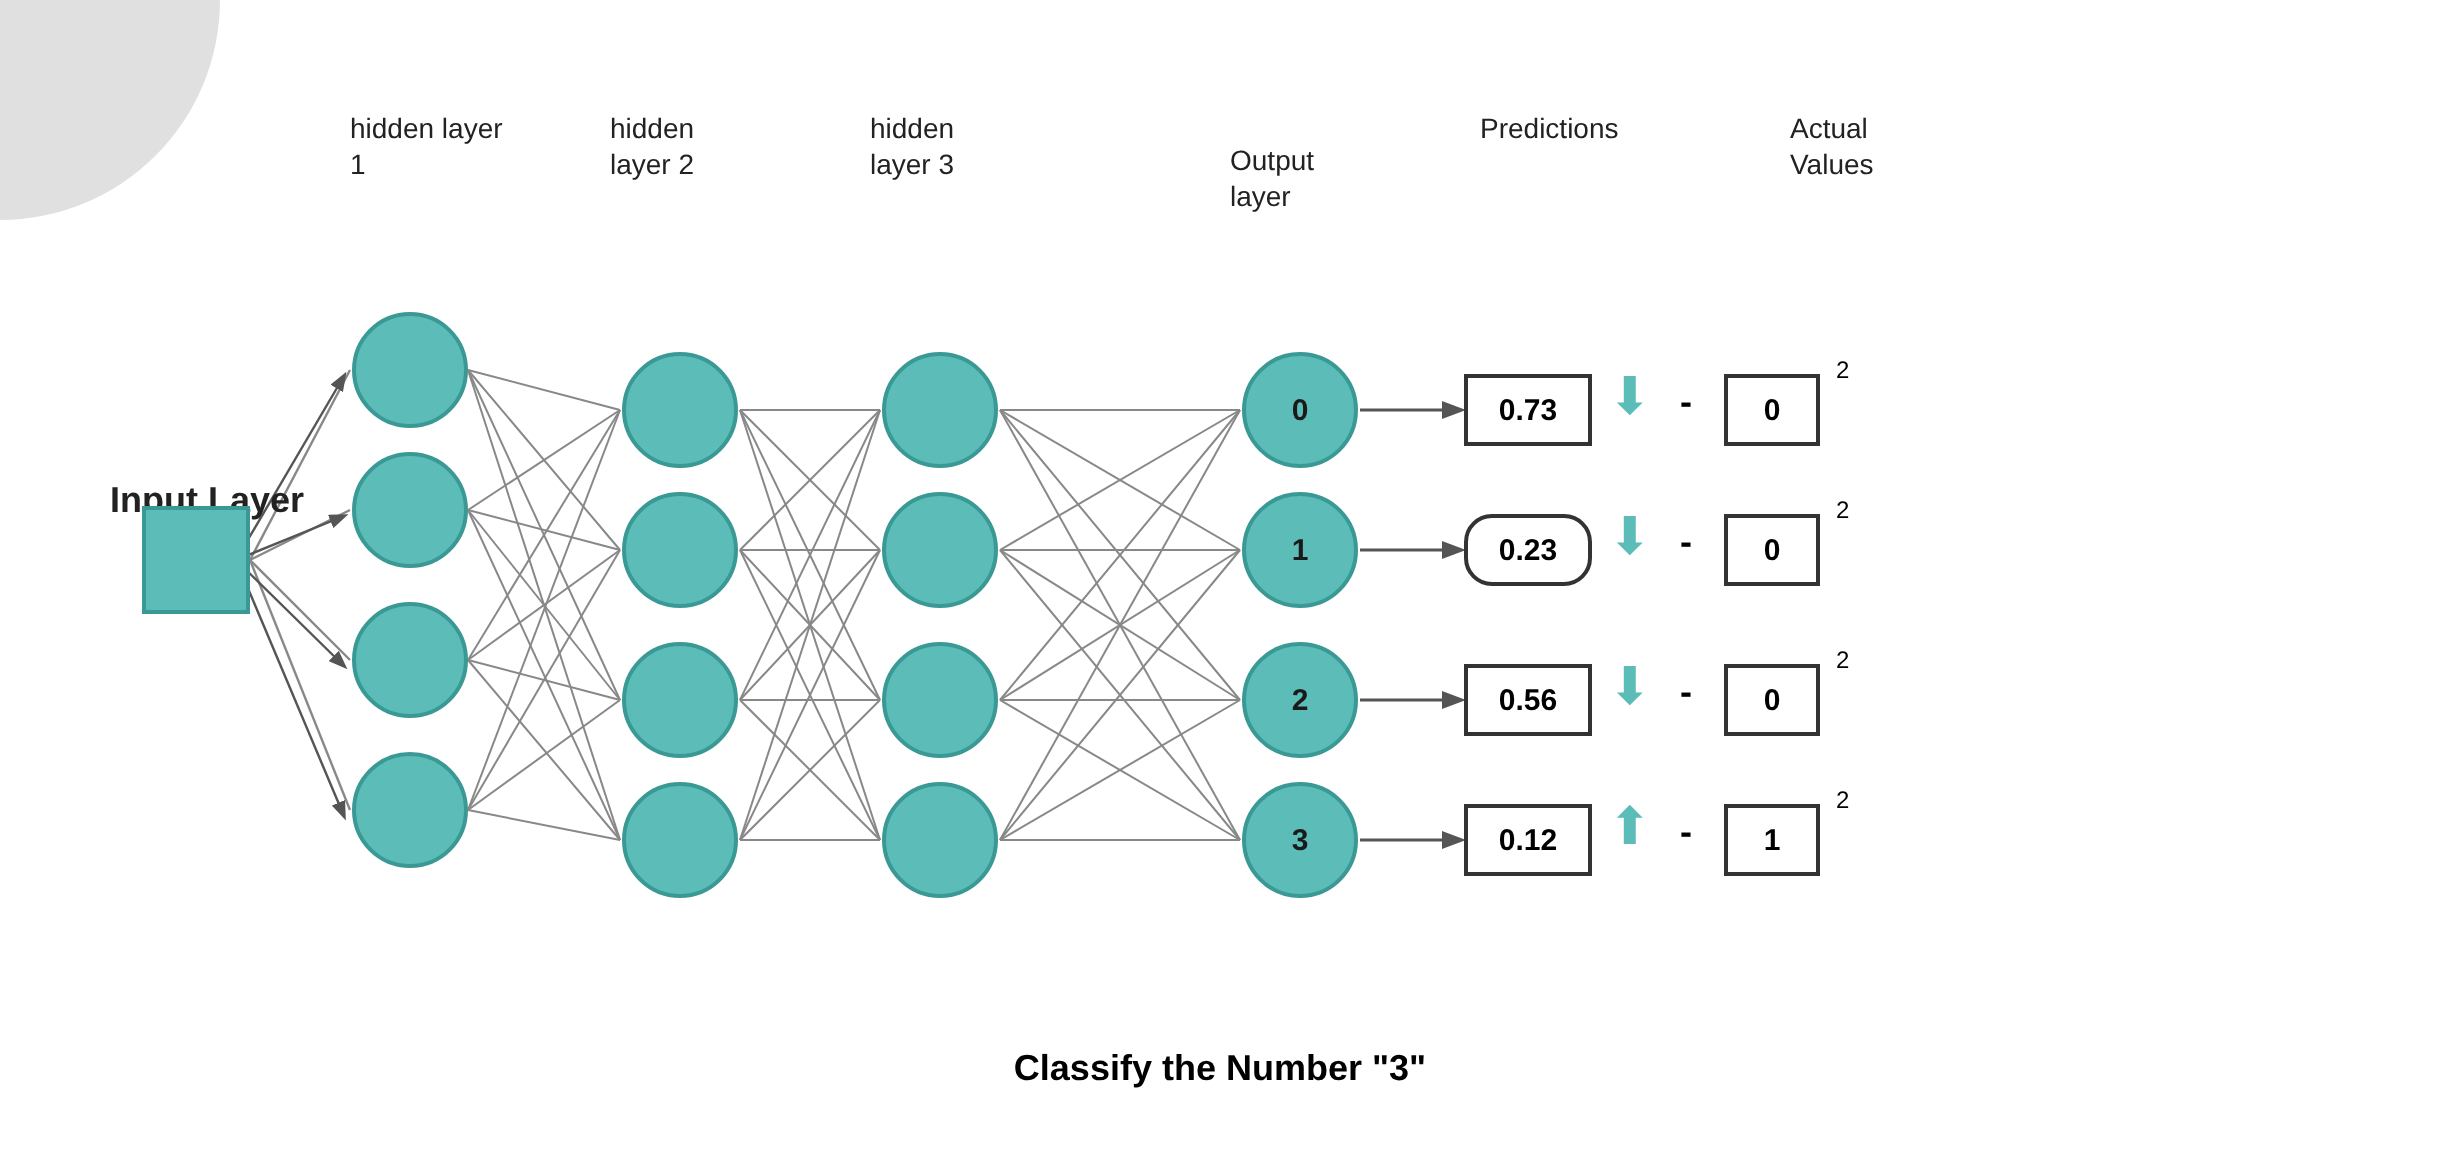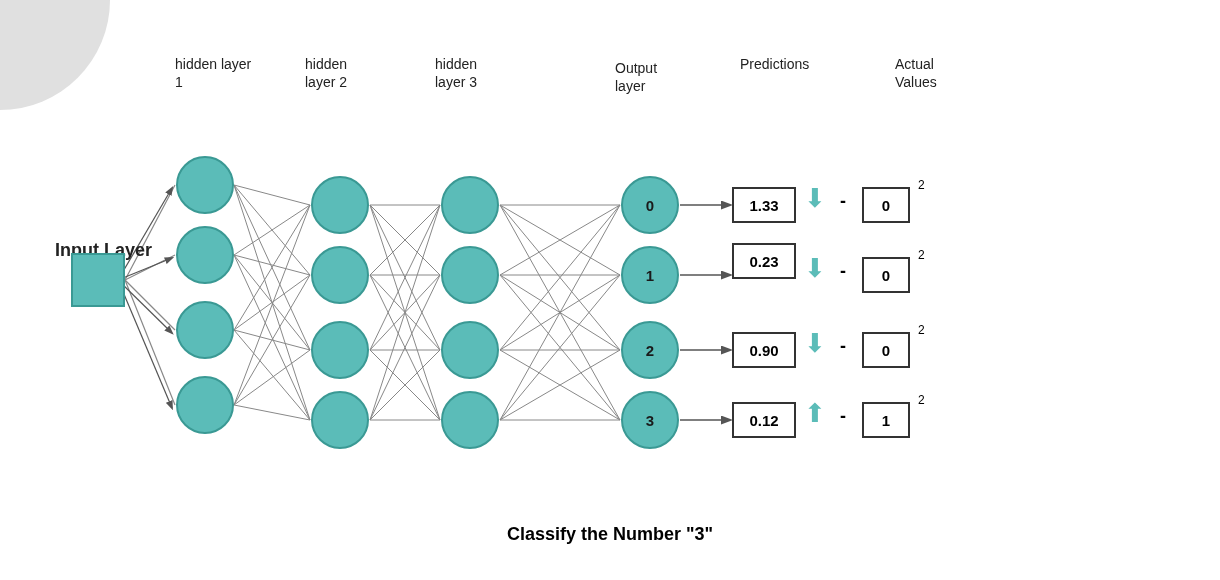--- a/index.html
+++ b/index.html
@@ -244,21 +244,21 @@
     </svg>
 
     <div class="input-label" style="left:55px; top:240px;">Input
 Layer</div>
 
     <div class="input-box" style="left:71px; top:253px;"></div>
 
     <div class="layer-label" style="left:175px; top:55px; width:80px;">hidden layer<br>1</div>
     <div class="layer-label" style="left:305px; top:55px; width:70px;">hidden<br>layer 2</div>
     <div class="layer-label" style="left:435px; top:55px; width:70px;">hidden<br>layer 3</div>
-    <div class="layer-label" style="left:615px; top:59px; width:70px;">Output<br>layer</div>
+    <div class="layer-label" style="left:615px; top:71px; width:70px;">Output<br>layer</div>
     <div class="layer-label" style="left:740px; top:55px; width:90px;">Predictions</div>
     <div class="layer-label" style="left:895px; top:55px; width:70px;">Actual<br>Values</div>
 
     <div class="node" style="left:176px; top:156px;"></div>
     <div class="node" style="left:176px; top:226px;"></div>
     <div class="node" style="left:176px; top:301px;"></div>
     <div class="node" style="left:176px; top:376px;"></div>
 
     <div class="node" style="left:311px; top:176px;"></div>
     <div class="node" style="left:311px; top:246px;"></div>
@@ -268,33 +268,33 @@
     <div class="node" style="left:441px; top:176px;"></div>
     <div class="node" style="left:441px; top:246px;"></div>
     <div class="node" style="left:441px; top:321px;"></div>
     <div class="node" style="left:441px; top:391px;"></div>
 
     <div class="node" style="left:621px; top:176px;">0</div>
     <div class="node" style="left:621px; top:246px;">1</div>
     <div class="node" style="left:621px; top:321px;">2</div>
     <div class="node" style="left:621px; top:391px;">3</div>
 
-    <div class="pred-box" style="left:732px; top:187px;">1.33</div>
+    <div class="pred-box" style="left:732px; top:187px;">0.73</div>
     <div style="position:absolute; left:804px; top:183px; font-size:26px; color:#5bbcb8; z-index:10;">⬇</div>
     <div class="dash-label" style="left:840px; top:191px;">-</div>
     <div class="actual-box" style="left:862px; top:187px;">0</div>
     <div class="superscript-2" style="left:918px; top:178px;">2</div>
 
-    <div class="pred-box" style="left:732px; top:243px;">0.23</div>
+    <div class="pred-box" style="left:732px; top:257px;border-radius:14px;">0.23</div>
     <div style="position:absolute; left:804px; top:253px; font-size:26px; color:#5bbcb8; z-index:10;">⬇</div>
     <div class="dash-label" style="left:840px; top:261px;">-</div>
     <div class="actual-box" style="left:862px; top:257px;">0</div>
     <div class="superscript-2" style="left:918px; top:248px;">2</div>
 
-    <div class="pred-box" style="left:732px; top:332px;">0.90</div>
+    <div class="pred-box" style="left:732px; top:332px;">0.56</div>
     <div style="position:absolute; left:804px; top:328px; font-size:26px; color:#5bbcb8; z-index:10;">⬇</div>
     <div class="dash-label" style="left:840px; top:336px;">-</div>
     <div class="actual-box" style="left:862px; top:332px;">0</div>
     <div class="superscript-2" style="left:918px; top:323px;">2</div>
 
     <div class="pred-box" style="left:732px; top:402px;text-align:center;">0.12</div>
     <div style="position:absolute; left:804px; top:398px; font-size:26px; color:#5bbcb8; z-index:10;">⬆</div>
     <div class="dash-label" style="left:840px; top:406px;">-</div>
     <div class="actual-box" style="left:862px; top:402px;">1</div>
     <div class="superscript-2" style="left:918px; top:393px;">2</div>

